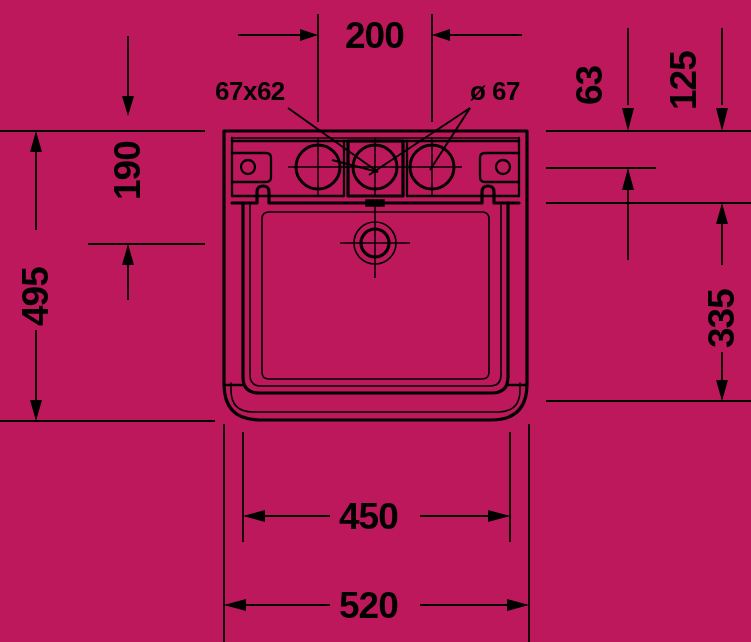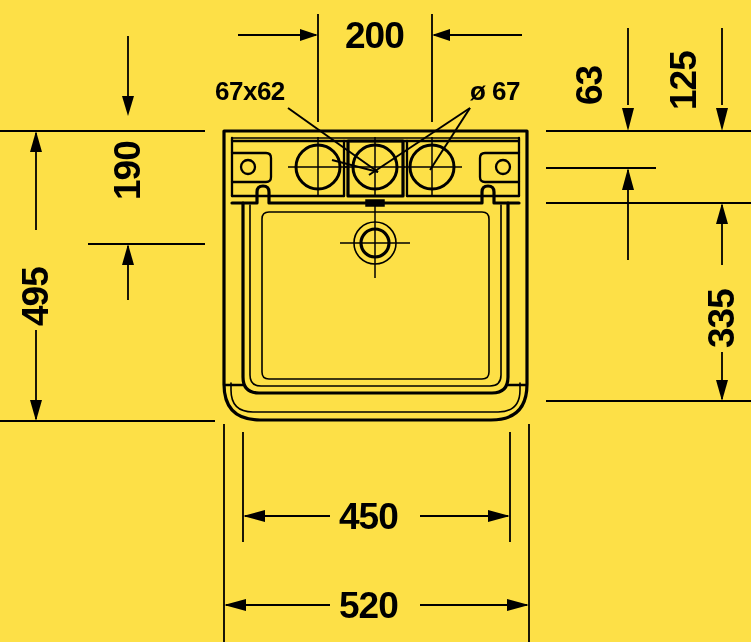--- a/index.html
+++ b/index.html
@@ -10,21 +10,21 @@
   body {
     width: 751px;
     height: 642px;
     font-family: "Liberation Sans", sans-serif;
     overflow: hidden;
   }
   #drawing-root {
     position: relative;
     width: 751px;
     height: 642px;
-    background: #fde047;
+    background: #be185d;
   }
   svg#tech-drawing {
     display: block;
     width: 751px;
     height: 642px;
   }
   .dim-text {
     font-family: "Liberation Sans", sans-serif;
     font-weight: bold;
     font-size: 37px;

